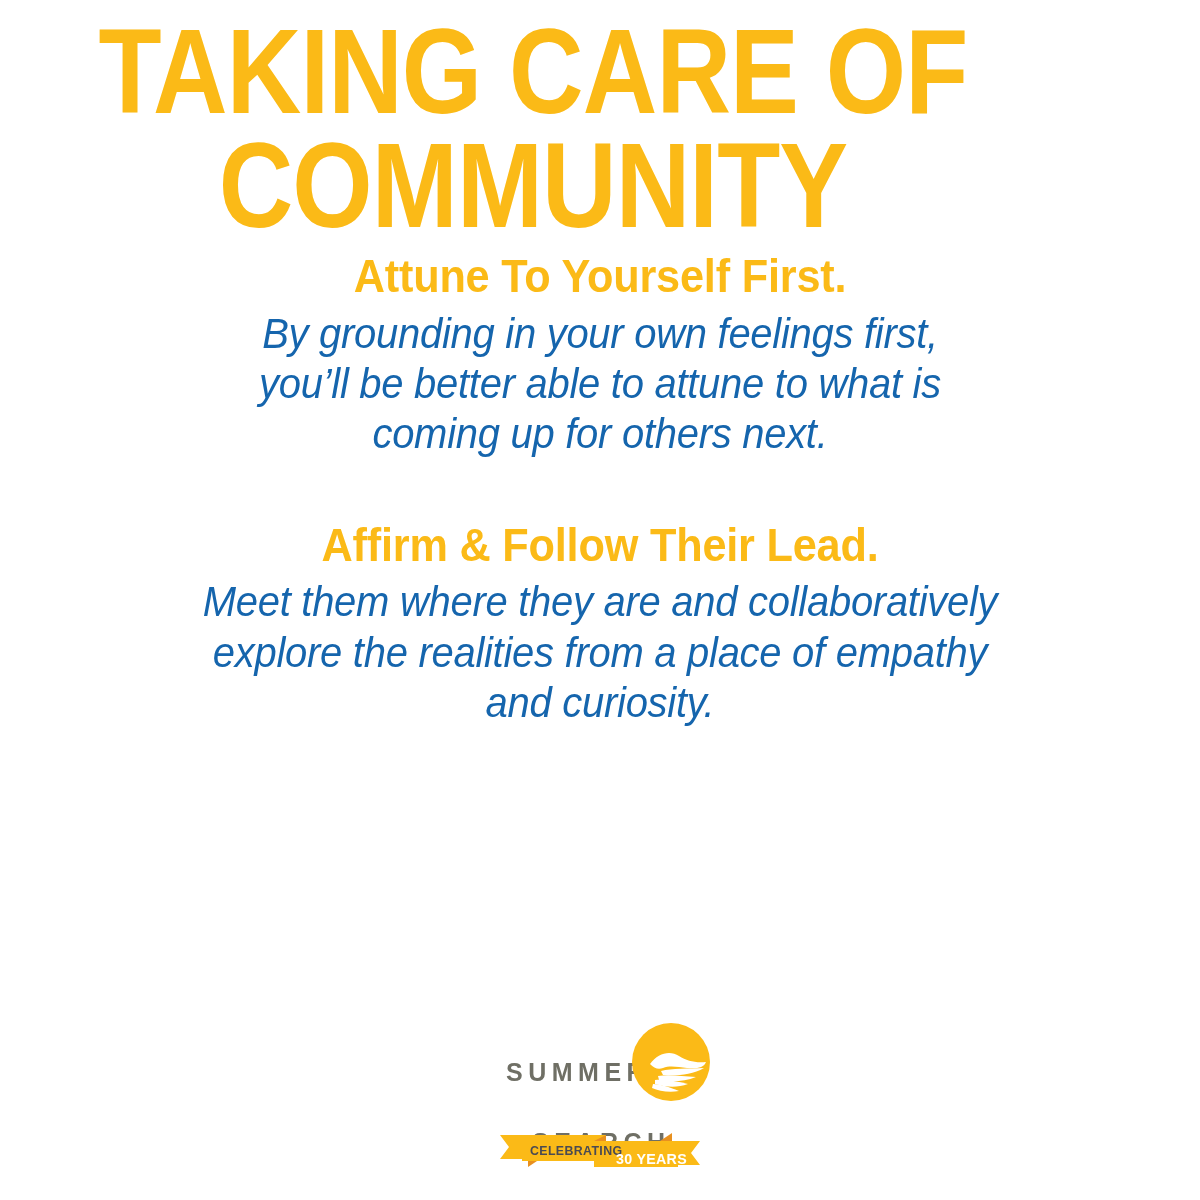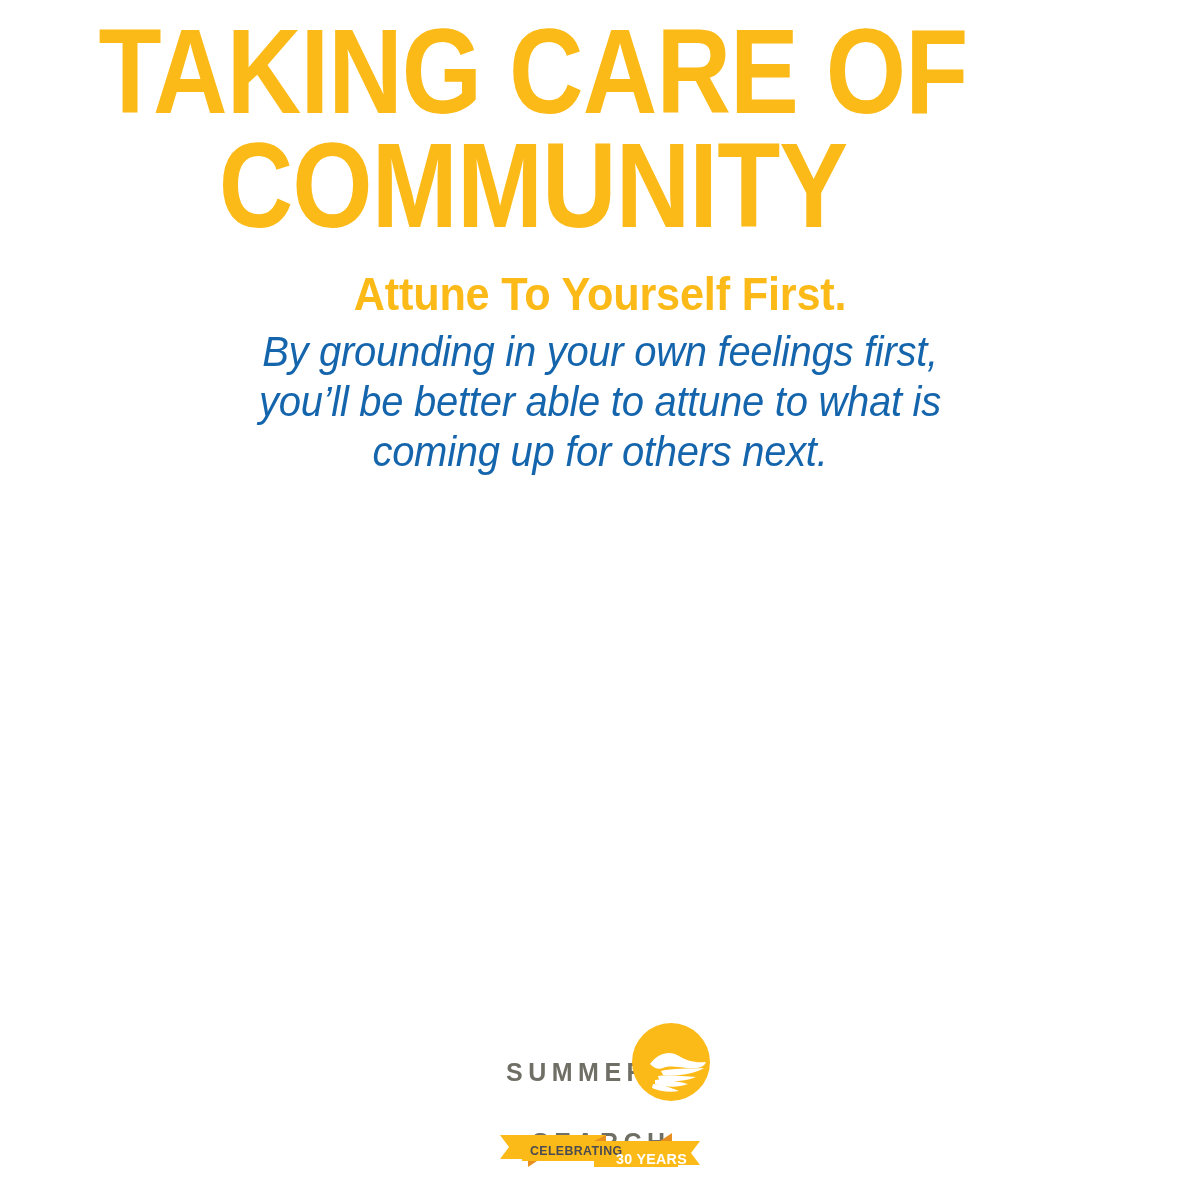--- a/index.html
+++ b/index.html
@@ -40,21 +40,21 @@
     line-height: 0.95;
     letter-spacing: -1px;
     transform: scaleX(0.86);
     transform-origin: center top;
     white-space: pre-line;
   }
 
   
   .sections {
     position: absolute;
-    top: 270px;
+    top: 252px;
     left: 0;
     width: 1200px;
     text-align: center;
   }
   .section {
     margin: 0 0 62px 0;
     text-align: center;
   }
   .section:last-child {
     margin-bottom: 0;
@@ -175,20 +175,26 @@
   <div class="sections">
 
     <div class="section">
       <div class="section-heading">Attune To Yourself First.</div>
       <div class="section-body">By grounding in your own feelings first,
 you’ll be better able to attune to what is
 coming up for others next.</div>
     </div>
 
 
+    <div class="section">
+      <div class="section-heading">Affirm &amp; Follow Their Lead.</div>
+      <div class="section-body">Meet them where they are and collaboratively
+explore the realities from a place of empathy
+and curiosity.</div>
+    </div>
 
   </div>
 
   <div class="logo">
 
     <div class="logo-mark-row">
 
       <div class="logo-wordmark">
         <span class="logo-word">SUMMER</span>
         <span class="logo-word second">SEARCH</span>

